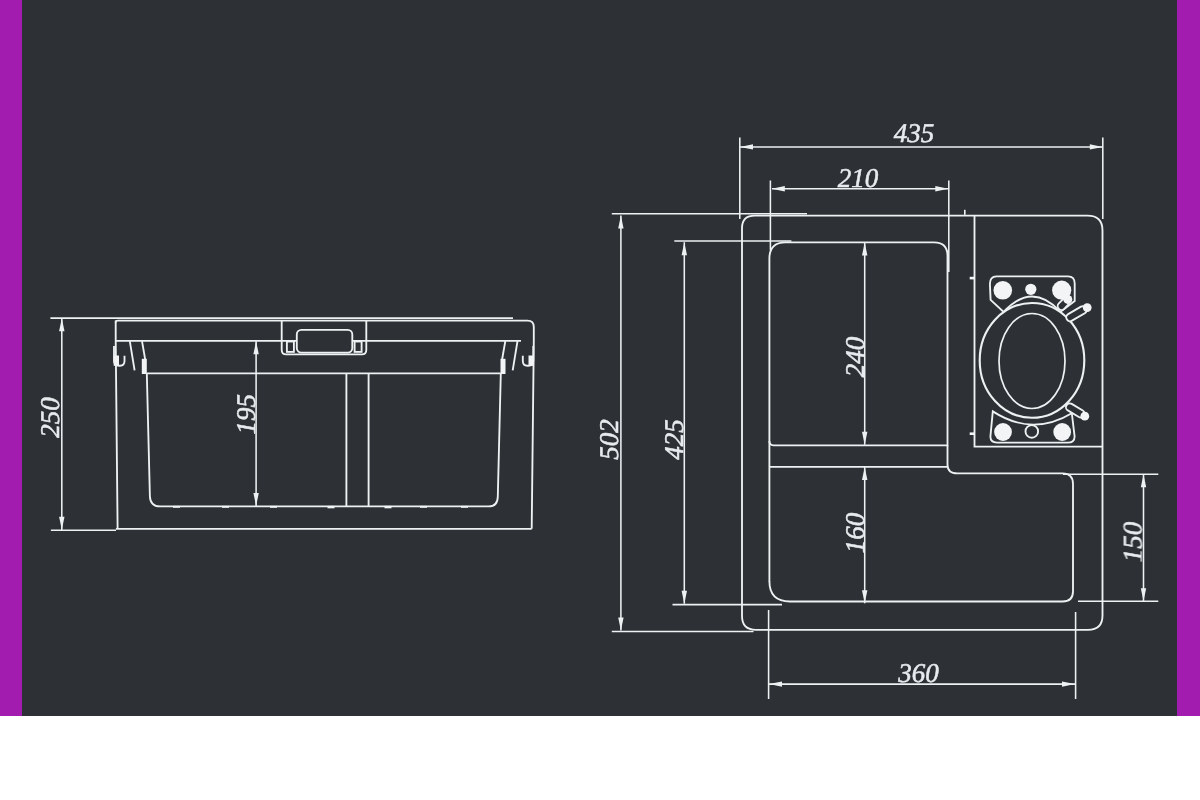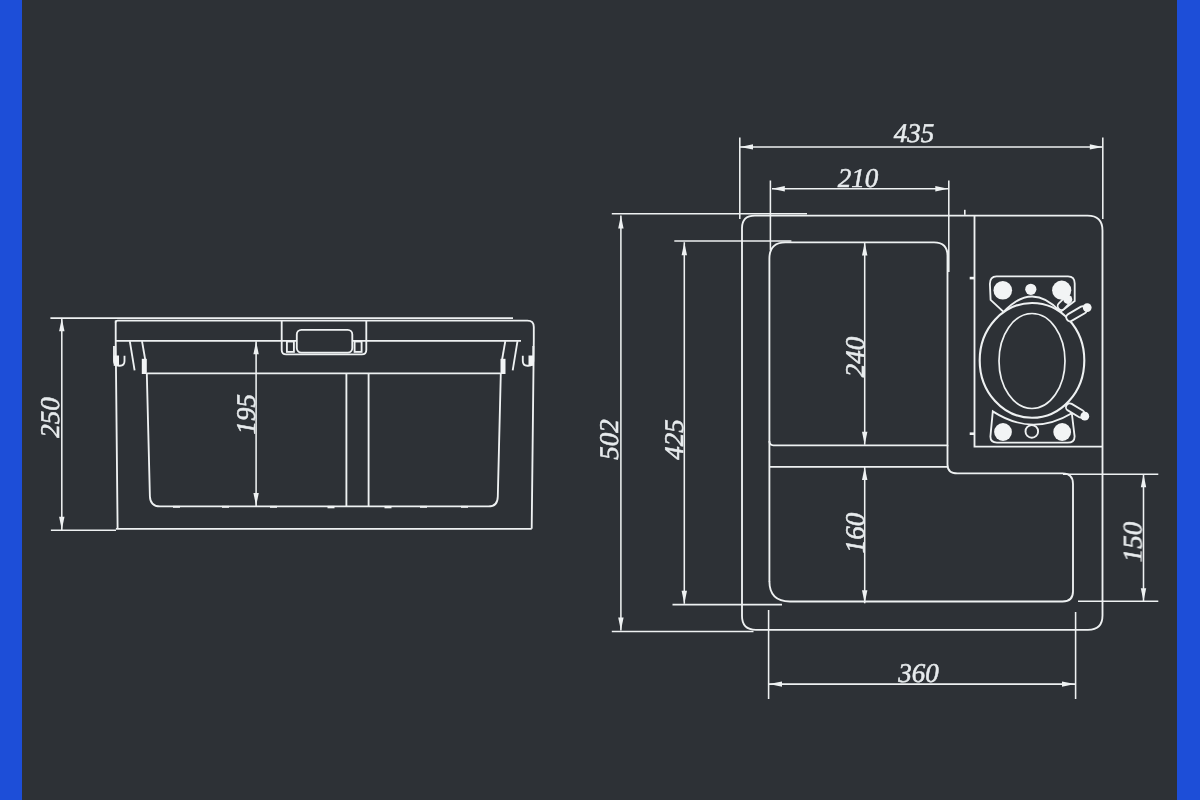--- a/index.html
+++ b/index.html
@@ -1,16 +1,16 @@
 <!DOCTYPE html>
 <html><head>
 <meta charset="utf-8">
 <style>
   html,body{margin:0;padding:0;background:#ffffff;}
-  #wrap{position:relative;width:1200px;height:800px;background:#1d4ed8;overflow:hidden;transform:translateZ(0);}
+  #wrap{position:relative;width:1200px;height:716px;background:#a21caf;overflow:hidden;transform:translateZ(0);}
   svg{position:absolute;left:0;top:0;transform:translateZ(0);} text{text-rendering:geometricPrecision;}
   .t{font-family:"Liberation Serif", serif;font-style:italic;font-size:27px;fill:#e8ecee;stroke:#e8ecee;stroke-width:0.55;}
 </style>
 </head>
 <body>
 <div id="wrap">
 <svg width="1200" height="800" viewBox="0 0 1200 800">
   <rect x="22" y="0" width="1155" height="800" fill="#2d3136"></rect>
   <g stroke="#eef1f2" stroke-width="1.85" fill="none" stroke-linecap="butt">
 

